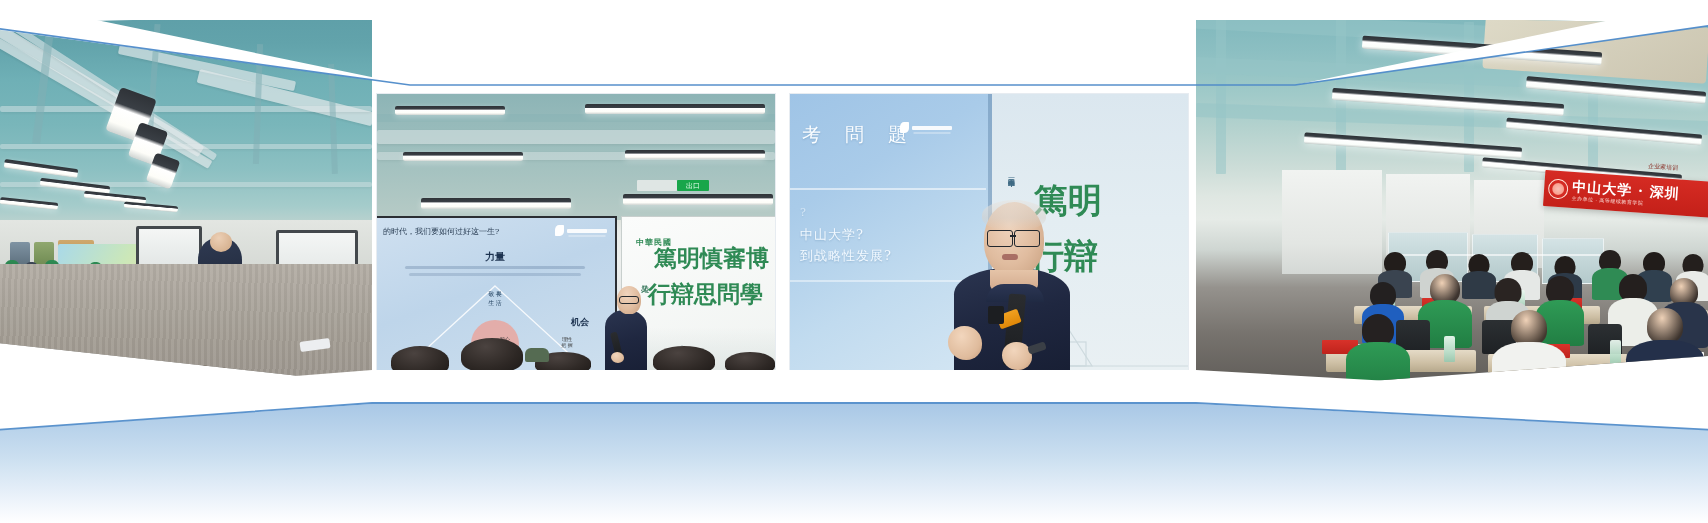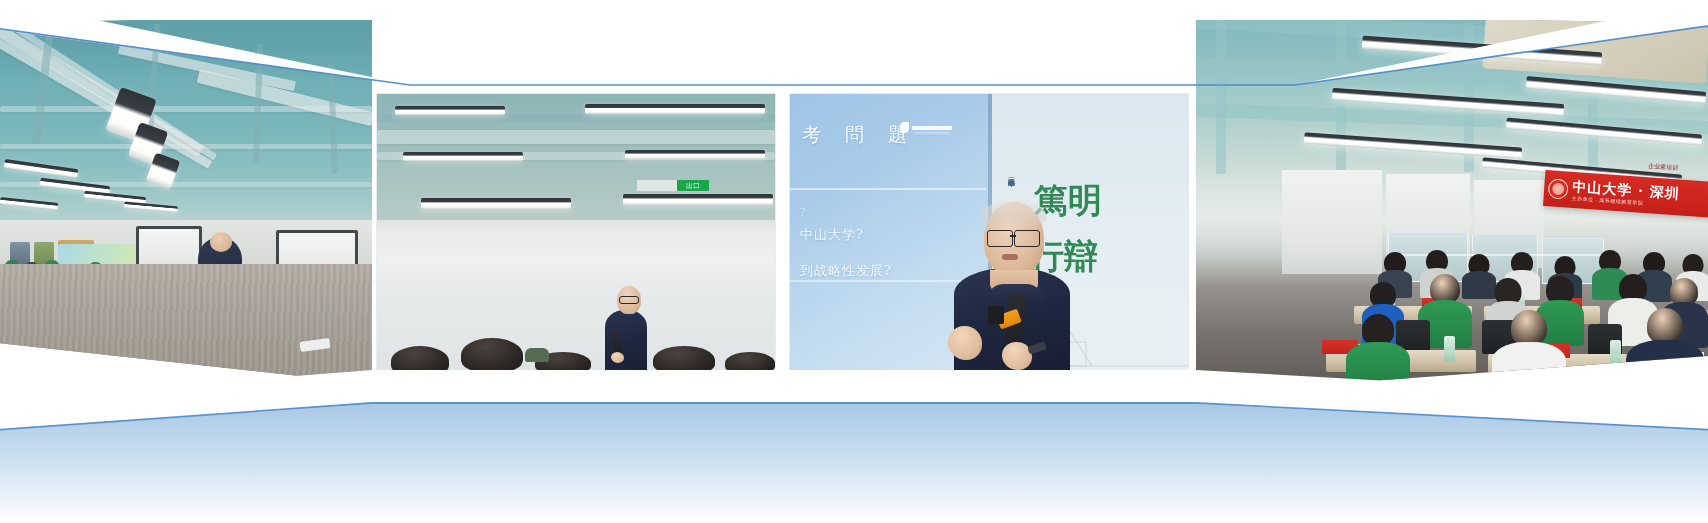--- a/index.html
+++ b/index.html
@@ -466,21 +466,51 @@
         <div class="tube" style="left:26px;  top:58px;  width:120px; height:9px;"></div>
         <div class="tube" style="left:248px; top:56px;  width:140px; height:9px;"></div>
         <div class="tube" style="left:44px;  top:104px; width:150px; height:11px;"></div>
         <div class="tube" style="left:246px; top:100px; width:150px; height:11px;"></div>
 
         <div class="exit-sign" style="left:300px; top:86px; width:32px; height:11px;">
           <span>出口</span>
         </div>
         <div style="position:absolute; left:260px; top:86px; width:40px; height:11px; background:#dfe6e4; border-radius:1px;"></div>
 
-
+        <div class="screen-slide" style="left:-4px; top:122px; width:240px; height:156px;">
+          <div style="position:absolute; left:8px; top:8px; right:8px; font-size:8px; color:#2b3f55; font-family:'DejaVu Serif',serif; white-space:nowrap; overflow:hidden;">的时代，我们要如何过好这一生?</div>
+          <div class="corp-logo" style="right:8px; top:7px;">
+            <span class="mark"></span>
+            <span class="txt"></span>
+          </div>
+          <div style="position:absolute; left:0; right:0; top:32px; text-align:center; font-size:10px; font-weight:bold; color:#1d3350; font-family:'DejaVu Serif',serif;">力量</div>
+          <div style="position:absolute; left:30px; right:30px; top:48px; height:3px; background:rgba(60,90,130,.25); border-radius:2px;"></div>
+          <div style="position:absolute; left:34px; right:34px; top:55px; height:3px; background:rgba(60,90,130,.2); border-radius:2px;"></div>
+
+          <svg width="240" height="100" viewBox="0 0 240 100" style="position:absolute; left:0; top:62px;">
+            <polygon points="120,6 214,92 26,92" fill="none" stroke="rgba(255,255,255,0.85)" stroke-width="1.3"></polygon>
+            <circle cx="120" cy="64" r="24" fill="rgba(245,150,135,0.65)"></circle>
+          </svg>
+          <div style="position:absolute; left:0; right:0; top:72px; text-align:center; font-size:6px; color:#22415f;">敬 畏<br>生 活</div>
+          <div style="position:absolute; left:110px; top:118px; font-size:5px; color:#3a3a3a; text-align:center; width:40px;">顺心<br>适应</div>
+          <div style="position:absolute; right:28px; top:118px; font-size:5px; color:#3a3a3a; text-align:center; width:40px;">理性<br>把 握</div>
+          <div style="position:absolute; right:26px; top:98px; font-size:9px; font-weight:bold; color:#1d3350; font-family:'DejaVu Serif',serif;">机会</div>
+        </div>
+
+        <div class="screen-white" style="left:244px; top:122px; width:158px; height:156px;">
+          <div class="cn-vert" style="left:14px; top:20px; font-size:8px;">中華民國</div>
+          <div class="calligraphy" style="left:32px; top:26px; font-size:23px; color:#2f8a55;">篤明慎審博</div>
+          <div class="calligraphy" style="left:26px; top:62px; font-size:23px; color:#2f8a55;">行辯思問學</div>
+          <div class="stamp" style="left:16px; top:62px; font-size:8px; color:#2b6f52;">雄又</div>
+          <div style="position:absolute; left:0; bottom:0; width:158px; height:46px; background:linear-gradient(180deg,rgba(230,236,234,0),rgba(200,212,210,.45));"></div>
+          <svg width="158" height="46" viewBox="0 0 158 46" style="position:absolute; left:0; bottom:0; opacity:.35;">
+            <polygon points="40,44 60,18 80,44" fill="none" stroke="#8fa7ae" stroke-width="1"></polygon>
+            <rect x="44" y="30" width="32" height="14" fill="none" stroke="#8fa7ae" stroke-width="1"></rect>
+          </svg>
+        </div>
 
         <div class="speaker-body" style="left:228px; top:216px; width:42px; height:70px;"></div>
         <div class="speaker-head" style="left:240px; top:192px; width:24px; height:28px;"></div>
         <div class="speaker-glasses" style="left:242px; top:202px; width:18px; height:6px;"></div>
         <div class="mic" style="left:236px; top:238px; width:7px; height:26px; transform:rotate(-14deg);"></div>
         <div class="hand" style="left:234px; top:258px; width:13px; height:11px;"></div>
 
         <div class="audience-head" style="left:14px;  top:252px; width:58px; height:30px;"></div>
         <div class="audience-head" style="left:84px;  top:244px; width:62px; height:34px;"></div>
         <div class="audience-head" style="left:158px; top:258px; width:56px; height:22px;"></div>
@@ -496,21 +526,21 @@
       <div class="ph-speaker">
 
         <div class="proj-area" style="left:0; top:0; width:200px; height:276px;"></div>
         <div style="position:absolute; left:198px; top:0; width:4px; height:276px; background:rgba(70,110,150,.35);"></div>
 
         <div class="slide-title" style="left:12px; top:28px; font-size:19px;">考 問 題</div>
         <div style="position:absolute; left:0; top:94px; width:196px; height:1.5px; background:rgba(255,255,255,.55);"></div>
         <div style="position:absolute; left:0; top:186px; width:196px; height:1.5px; background:rgba(255,255,255,.45);"></div>
         <div class="slide-line" style="left:10px; top:112px; font-size:11px; opacity:.6;">?</div>
         <div class="slide-line" style="left:10px; top:132px; font-size:13px;">中山大学?</div>
-        <div class="slide-line" style="left:10px; top:168px; font-size:13px;">到战略性发展?</div>
+        <div class="slide-line" style="left:10px; top:153px; font-size:13px;">到战略性发展?</div>
 
         <div class="corp-logo" style="left:110px; top:28px;">
           <span class="mark"></span>
           <span class="txt"></span>
         </div>
 
         <div style="position:absolute; left:202px; top:0; width:196px; height:276px; background:linear-gradient(180deg,#dbe7ef 0%, #e3edf2 45%, #e9f0f3 100%);"></div>
         <div class="stamp" style="left:216px; top:80px; font-size:7px; color:#3f6a84;">中華民國十五年十一月</div>
         <div class="calligraphy" style="left:244px; top:84px; font-size:34px;">篤明</div>
         <div class="calligraphy" style="left:240px; top:140px; font-size:34px;">行辯</div>

